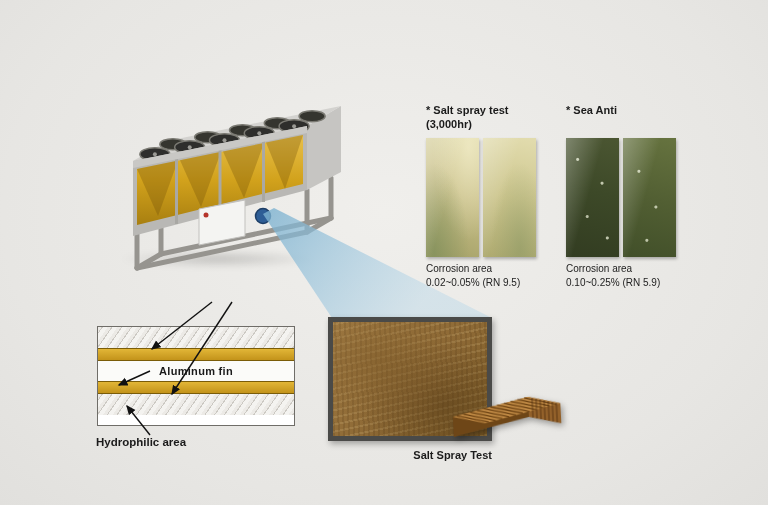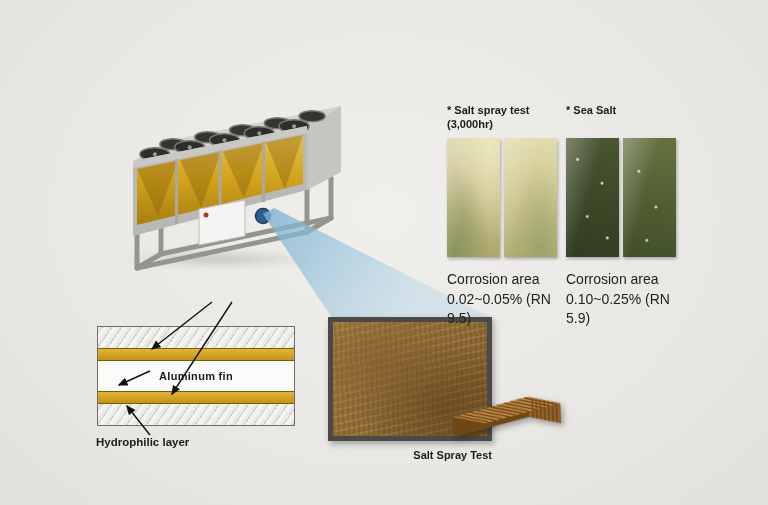--- a/index.html
+++ b/index.html
@@ -13,42 +13,42 @@
   .unit-shadow{left:118px;top:250px;width:200px;height:18px;border-radius:50%;
     background:radial-gradient(ellipse at center, rgba(0,0,0,.18), transparent 70%);filter:blur(3px);}
   .unit{left:103px;top:76px;width:240px;height:200px;}
   
   .full-overlay{left:0;top:0;width:768px;height:505px;pointer-events:none;}
   
   .layers{left:97px;top:326px;width:198px;height:100px;border:1px solid #6f6d68;box-sizing:border-box;background:#fff;}
   .band{width:100%;box-sizing:border-box;}
   .band.hatch{height:21px;background:repeating-linear-gradient(125deg,#eceae6 0 3px,#ccc9c3 3px 4px,#f4f3f0 4px 8px);}
   .band.gold{height:13px;background:linear-gradient(var(--gold,#e2b637),#c3931a);border-top:1px solid #7a5c08;border-bottom:1px solid #7a5c08;}
-  .band.core{height:30px;background:#fbfbf9;display:flex;align-items:center;justify-content:center;}
+  .band.core{height:20px;background:#fbfbf9;display:flex;align-items:center;justify-content:center;}
   .core-label{font-weight:bold;font-size:11px;letter-spacing:.3px;}
   .callout{font-weight:bold;font-size:11.5px;white-space:nowrap;}
   .callout.anti{left:150px;top:287px;width:165px;text-align:center;}
   .callout.hydro{left:96px;top:436px;}
   
   .salt-photo{
     left:328px;top:317px;width:164px;height:124px;box-sizing:border-box;
     border:5px solid var(--panelBorder,#4a4a48);
     background:
       radial-gradient(ellipse at 30% 35%, rgba(125,90,40,.55), transparent 60%),
       radial-gradient(ellipse at 72% 72%, rgba(85,58,22,.5), transparent 55%),
       repeating-linear-gradient(88deg, rgba(70,45,15,.16) 0 2px, transparent 2px 5px),
       repeating-linear-gradient(-12deg, rgba(250,225,165,.14) 0 2px, transparent 2px 7px),
       linear-gradient(135deg,#a37d45 0%,#8d6935 55%,#7a5a26 100%);
     box-shadow:2px 3px 6px rgba(0,0,0,.3);
   }
   .salt-caption{left:328px;top:449px;width:164px;text-align:right;font-weight:bold;font-size:11px;}
   .coil{left:447px;top:392px;width:122px;height:52px;filter:drop-shadow(2px 3px 3px rgba(0,0,0,.35));transform:rotate(-3deg);}
   
   .test{top:104px;width:114px;}
-  .test.t1{left:447px;}
+  .test.t1{left:426px;}
   .test.t2{left:566px;}
   .test-title{font-weight:bold;font-size:11px;line-height:1.27;min-height:28px;}
   .panels{display:flex;gap:4px;margin-top:6px;}
   .panel{width:53px;height:119px;position:relative;box-shadow:1px 2px 3px rgba(0,0,0,.28);}
   .panel::after{content:"";position:absolute;inset:0;background:linear-gradient(105deg,rgba(255,255,255,.30),rgba(255,255,255,0) 45%);}
   .p1a{background:
       radial-gradient(ellipse at 15% 95%, rgba(118,138,88,.6), transparent 55%),
       radial-gradient(ellipse at 80% 8%, rgba(255,250,220,.5), transparent 60%),
       linear-gradient(200deg,#ddd7a8 0%,#c9c08a 45%,#a3a066 100%);}
   .p1b{background:
@@ -58,21 +58,21 @@
       radial-gradient(circle at 22% 18%, rgba(216,221,196,.9) 0 1px, transparent 2px),
       radial-gradient(circle at 68% 38%, rgba(216,221,196,.85) 0 1px, transparent 2px),
       radial-gradient(circle at 40% 66%, rgba(216,221,196,.8) 0 1px, transparent 2px),
       radial-gradient(circle at 78% 84%, rgba(216,221,196,.85) 0 1px, transparent 2px),
       linear-gradient(195deg,#4b5632 0%,#3d4928 45%,#323c21 100%);}
   .p2b{background:
       radial-gradient(circle at 30% 28%, rgba(220,225,200,.85) 0 1px, transparent 2px),
       radial-gradient(circle at 62% 58%, rgba(220,225,200,.8) 0 1px, transparent 2px),
       radial-gradient(circle at 45% 86%, rgba(220,225,200,.8) 0 1px, transparent 2px),
       linear-gradient(195deg,#66733f 0%,#525f33 50%,#414f29 100%);}
-  .test-caption{font-size:14px;line-height:1.4;margin-top:13px;color:#222;}
+  .test-caption{font-size:10px;line-height:1.4;margin-top:5px;color:#222;}
 </style>
 </head>
 <body>
 
 <div class="scene">
 
   <div class="abs unit-shadow"></div>
 
   <svg class="abs unit" viewBox="0 0 240 200">
     <defs>
@@ -159,21 +159,21 @@
 
   <div class="abs layers">
     <div class="band hatch"></div>
     <div class="band gold"></div>
     <div class="band core">
       <span class="core-label">Aluminum fin</span>
     </div>
     <div class="band gold"></div>
     <div class="band hatch"></div>
   </div>
-  <div class="abs callout hydro">Hydrophilic layer</div>
+  <div class="abs callout hydro">Hydrophilic area</div>
 
   <svg class="abs full-overlay" viewBox="0 0 768 505">
     <defs>
       <marker id="ah" markerWidth="8" markerHeight="8" refX="6" refY="3" orient="auto">
         <path d="M0,0 L7,3 L0,6 Z" fill="#111"></path>
       </marker>
     </defs>
     <g stroke="#111" stroke-width="1.4">
       <line x1="212" y1="302" x2="152" y2="349" marker-end="url(#ah)"></line>
       <line x1="232" y1="302" x2="172" y2="394" marker-end="url(#ah)"></line>
@@ -223,21 +223,21 @@
       <div class="panel p1b"></div>
     </div>
     <div class="test-caption">
       <div>Corrosion area</div>
       <div>0.02~0.05% (RN 9.5)</div>
     </div>
   </div>
 
   <div class="abs test t2">
     <div class="test-title">
-      <div>* Sea Salt</div>
+      <div>* Sea Anti</div>
     </div>
     <div class="panels">
       <div class="panel p2a"></div>
       <div class="panel p2b"></div>
     </div>
     <div class="test-caption">
       <div>Corrosion area</div>
       <div>0.10~0.25% (RN 5.9)</div>
     </div>
   </div>

